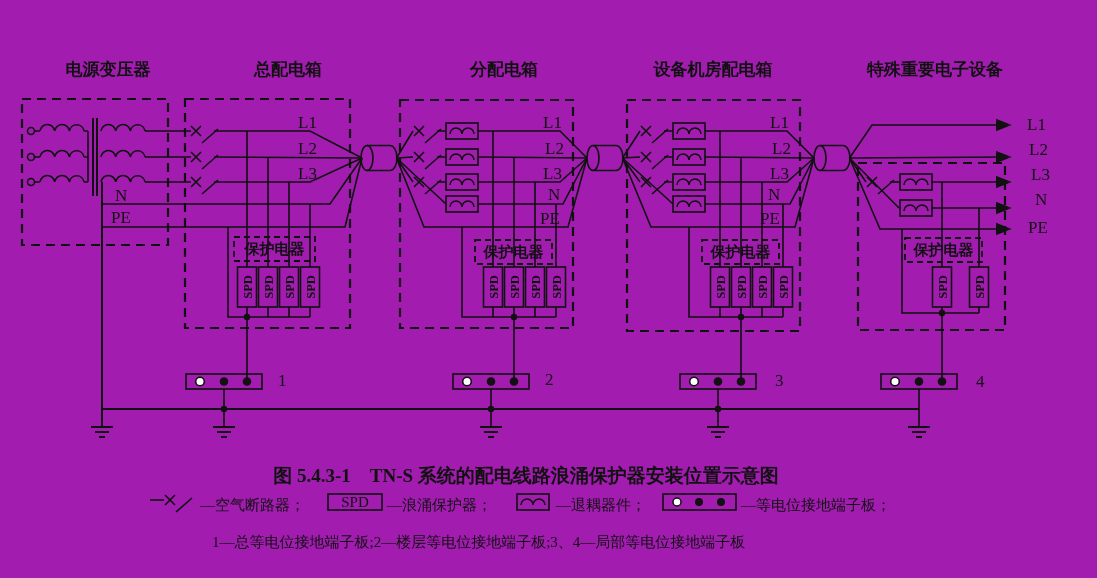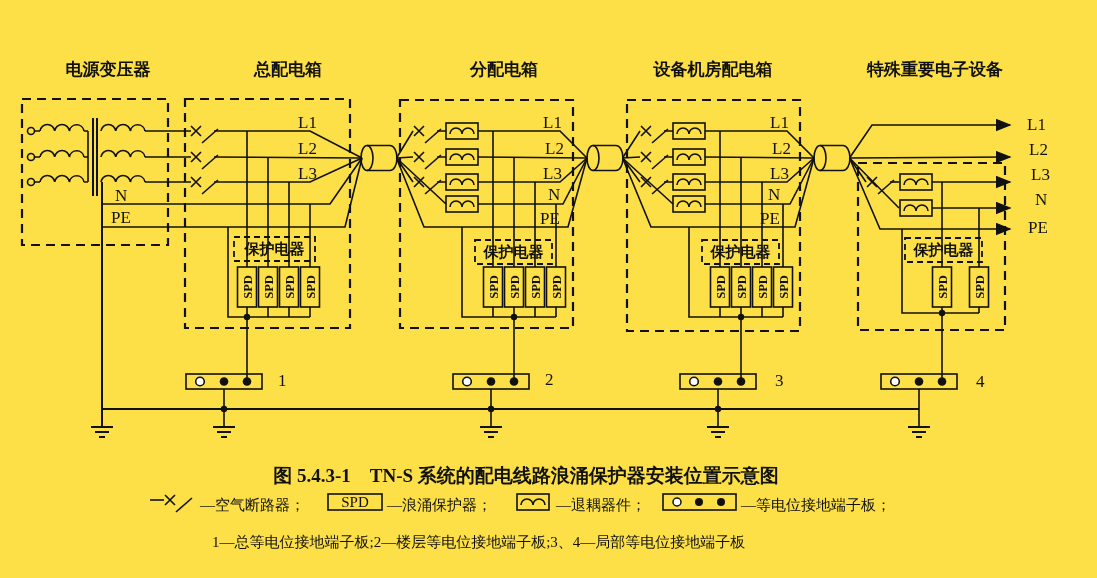--- a/index.html
+++ b/index.html
@@ -1,16 +1,16 @@
 <!DOCTYPE html>
 <html><head>
 <meta charset="utf-8">
 <style>
   html,body{margin:0;padding:0;background:#ffffff;}
-  .stage{position:relative;width:1097px;height:578px;background:#fde047;overflow:hidden;
+  .stage{position:relative;width:1097px;height:578px;background:#a21caf;overflow:hidden;
          font-family:"Liberation Serif","DejaVu Serif",serif;}
   svg{position:absolute;left:0;top:0;}
   .wire{stroke:#111;stroke-width:1.6;fill:none;}
   .wire2{stroke:#111;stroke-width:2;fill:none;}
   .boxdash{stroke:#111;stroke-width:2.2;fill:none;stroke-dasharray:9 6;}
   .protdash{stroke:#111;stroke-width:1.8;fill:none;stroke-dasharray:6 4;}
   .solid{stroke:#111;stroke-width:1.6;fill:none;}
   .dot{fill:#111;stroke:none;}
   .cn-title{font-family:"Liberation Sans","DejaVu Sans",sans-serif;font-weight:bold;font-size:17px;fill:#111;}
   .cn-prot{font-family:"Liberation Sans","DejaVu Sans",sans-serif;font-weight:bold;font-size:15px;fill:#111;}

